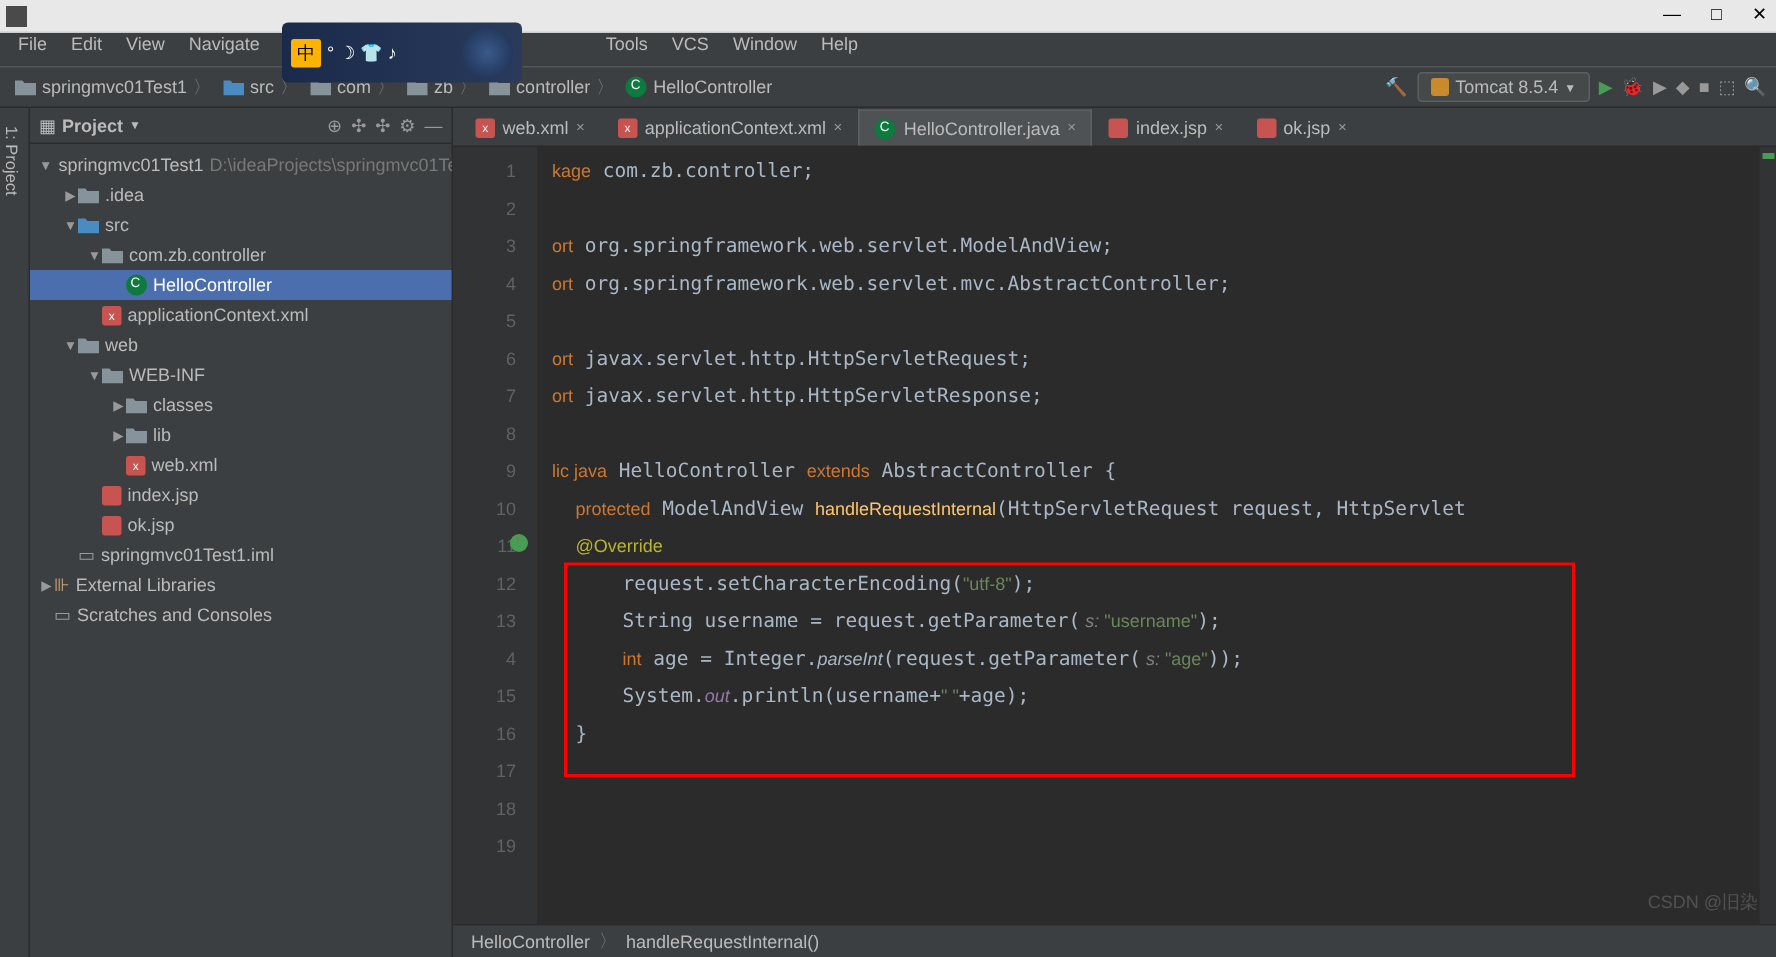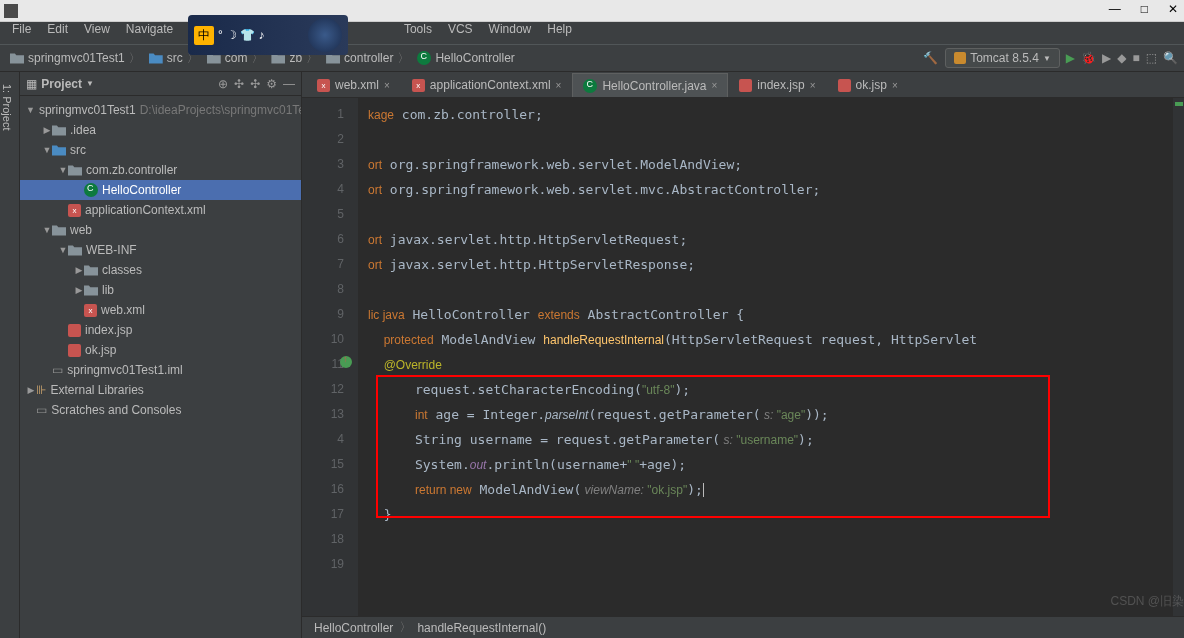--- a/index.html
+++ b/index.html
@@ -53,21 +53,21 @@
 .codelines{flex:1;padding:4px 0 0 10px;position:relative}
 .codelines pre{height:25px;line-height:25px;font-family:Consolas,monospace;font-size:13px;color:#a9b7c6;white-space:pre}
 .kw{color:#cc7832}
 .str{color:#6a8759}
 .ann{color:#bbb529}
 .param{color:#808080;font-style:italic}
 .ital{font-style:italic}
 .redbox{position:absolute;border:2px solid red;pointer-events:none}
 .breadcrumb-bottom{height:22px;background:#3c3f41;border-top:1px solid #2b2b2b;display:flex;align-items:center;padding:0 12px;font-size:11px;color:#bbb}
 .breadcrumb-bottom .sep{margin:0 6px;color:#787878}
-.watermark{position:absolute;right:0;bottom:28px;color:#787878;opacity:.5;font-size:12px}
+.watermark{position:absolute;right:12px;bottom:28px;color:#787878;opacity:.5;font-size:12px}
 .errstripe{width:12px;background:#313335;border-left:1px solid #2b2b2b}
 .errstripe .tick{width:8px;height:4px;background:#499c54;margin:4px auto}
 </style>
 </head>
 <body>
 
 <div class="titlebar">
   <span class="icon"></span>
   <div class="winbtns">
     <span>—</span>
@@ -298,24 +298,23 @@
 <pre><span class="kw">ort</span> org.springframework.web.servlet.ModelAndView;</pre>
 <pre><span class="kw">ort</span> org.springframework.web.servlet.mvc.AbstractController;</pre>
 <pre> </pre>
 <pre><span class="kw">ort</span> javax.servlet.http.HttpServletRequest;</pre>
 <pre><span class="kw">ort</span> javax.servlet.http.HttpServletResponse;</pre>
 <pre> </pre>
 <pre><span class="kw">lic java</span> HelloController <span class="kw">extends</span> AbstractController {</pre>
 <pre>  <span class="kw">protected</span> ModelAndView <span style="color:#ffc66d">handleRequestInternal</span>(HttpServletRequest request, HttpServlet</pre>
 <pre>  <span class="ann">@Override</span></pre>
 <pre>      request.setCharacterEncoding(<span class="str">"utf-8"</span>);</pre>
+<pre>      String username = request.getParameter(<span class="param"> s: </span><span class="str">"username"</span>);</pre>
 <pre>      <span class="kw">int</span> age = Integer.<span class="ital">parseInt</span>(request.getParameter(<span class="param"> s: </span><span class="str">"age"</span>));</pre>
-<pre>      String username = request.getParameter(<span class="param"> s: </span><span class="str">"username"</span>);</pre>
 <pre>      System.<span class="ital" style="color:#9876aa">out</span>.println(username+<span class="str">" "</span>+age);</pre>
-<pre>      <span class="kw">return new</span> ModelAndView(<span class="param"> viewName: </span><span class="str">"ok.jsp"</span>);<span style="border-left:1px solid #bbb">​</span></pre>
 <pre>  }</pre>
 <pre> </pre>
 <pre> </pre>
         <div class="redbox" style="top:277px;left:18px;width:674px;height:143px"></div>
       </div>
       <div class="errstripe">
           <div class="tick"></div>
         </div>
     </div>
     <div class="breadcrumb-bottom">

